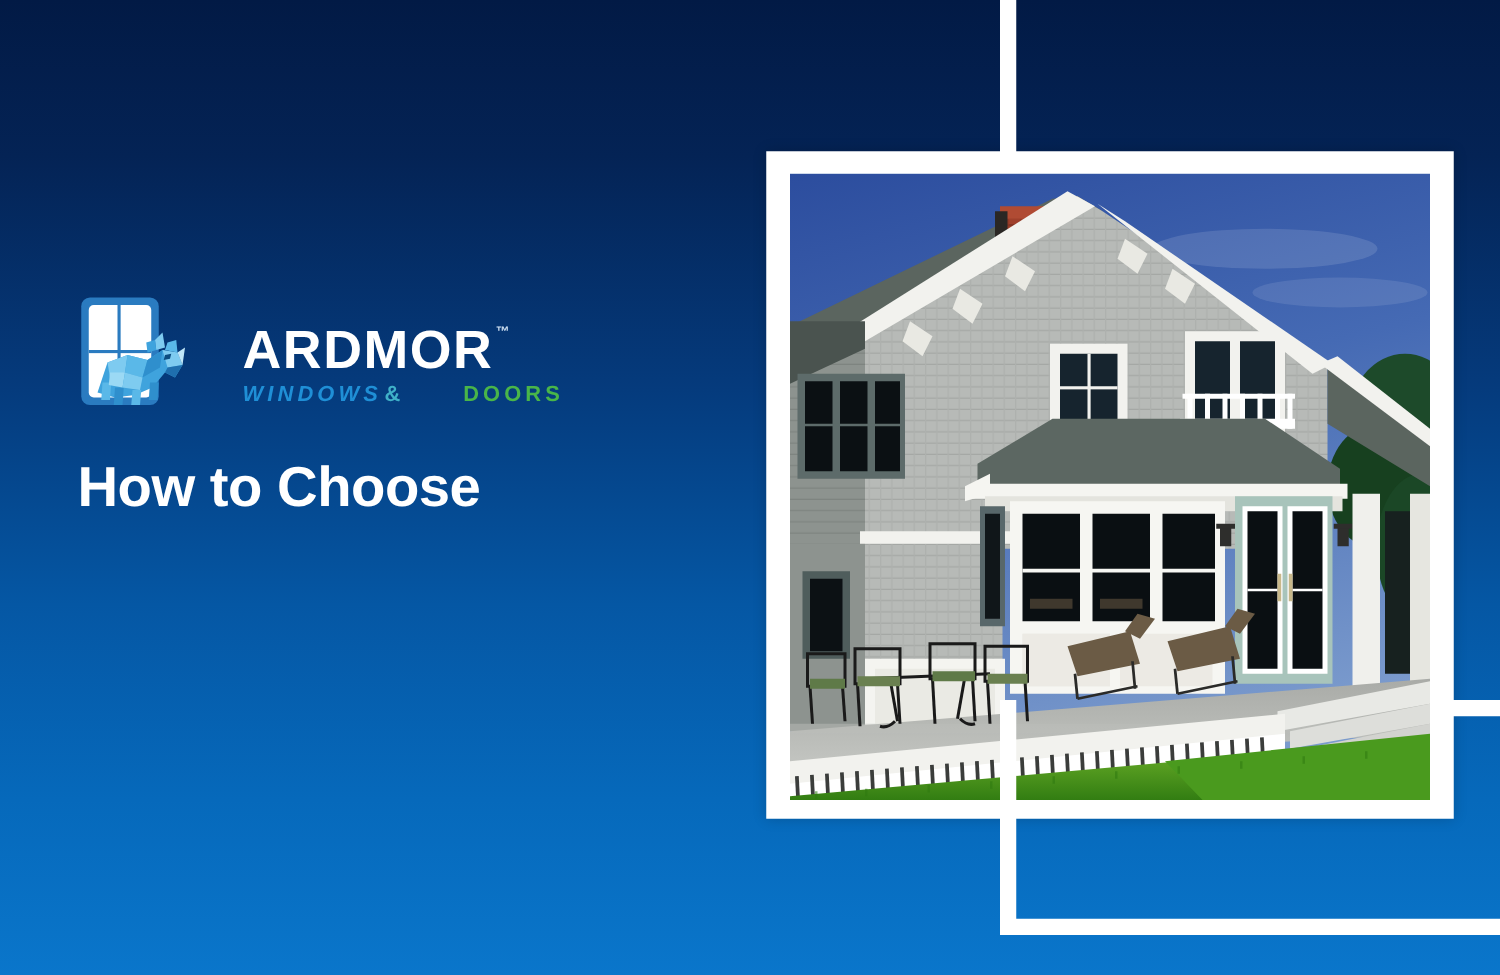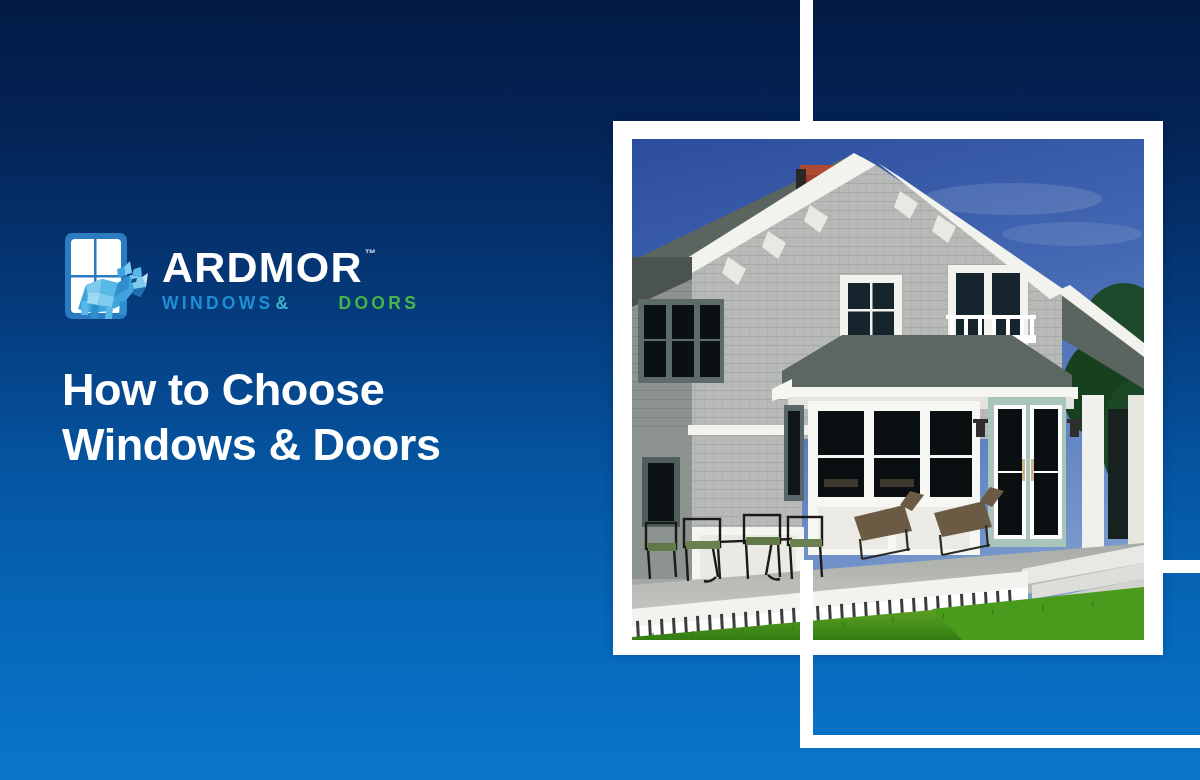--- a/index.html
+++ b/index.html
@@ -36,22 +36,23 @@
   
   #left-col {
     position: absolute;
     left: 62px; top: 226px;
     width: 520px;
   }
 
   
   #logo-lockup {
     display: flex;
-    align-items: center;
+    align-items: flex-end;
     height: 100px;
+    gap: 32px;
   }
   #logo-mark {
     position: relative;
     width: 86px; height: 90px;
     flex: 0 0 86px;
   }
   #logo-mark svg { display: block; width: 86px; height: 90px; }
 
   #logo-wordmark {
     margin-left: 14px;
@@ -75,21 +76,21 @@
     color: #cfe0f2;
     letter-spacing: 0;
   }
   #brand-sub {
     margin-top: 4px;
     font-size: 17.5px;
     font-weight: 700;
     letter-spacing: 3.3px;
     white-space: nowrap;
   }
-  .sub-windows { color: #1f8fd6; }
+  .sub-windows { color: #1f8fd6; font-style: italic; }
   .sub-amp     { color: #3fb0c8; padding: 0 2px; }
   .sub-doors   { color: #49b549; padding-left: 45px; }
 
   
   #headline {
     margin-top: 36px;
     color: #ffffff;
     font-size: 45px;
     font-weight: 700;
     line-height: 55px;
@@ -190,21 +191,20 @@
           <span id="brand-tm">™</span>
         </div>
         <div id="brand-sub">
           <span class="sub-windows">WINDOWS</span><span class="sub-amp">&amp;</span><span class="sub-doors">DOORS</span>
         </div>
       </div>
     </div>
 
     <h1 id="headline">
       <span class="hl-line">How to Choose</span>
-      <span class="hl-line">Windows &amp; Doors</span>
     </h1>
   </div>
 
   <div id="frame-primary"></div>
   <div id="frame-stub-top"></div>
 
   <div id="photo">
     <svg viewBox="0 0 512 501" xmlns="http://www.w3.org/2000/svg" aria-hidden="true">
       <defs>
         <linearGradient id="sky" x1="0" y1="0" x2="0.25" y2="1">

